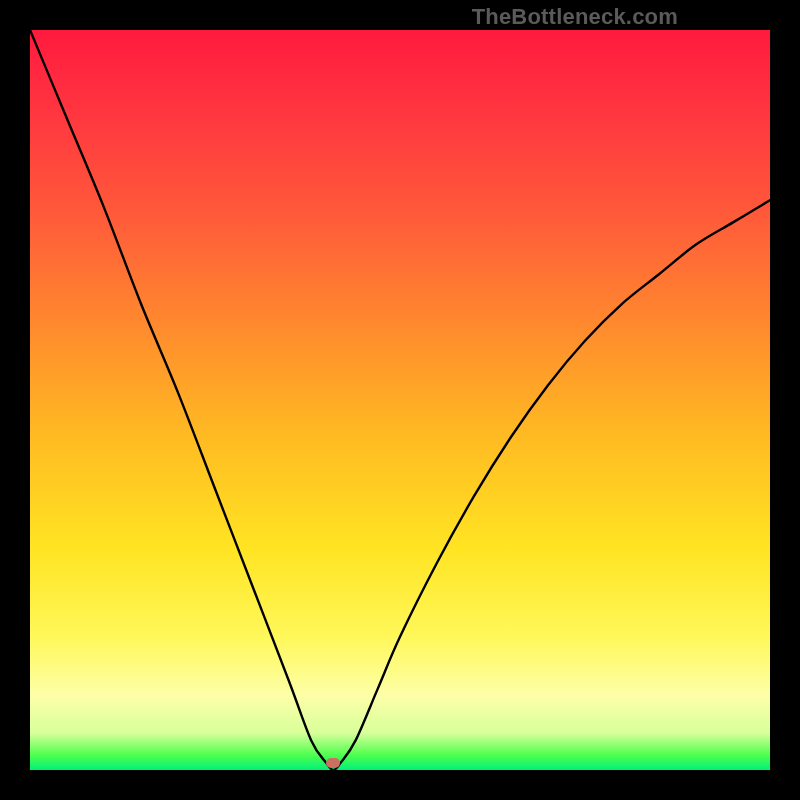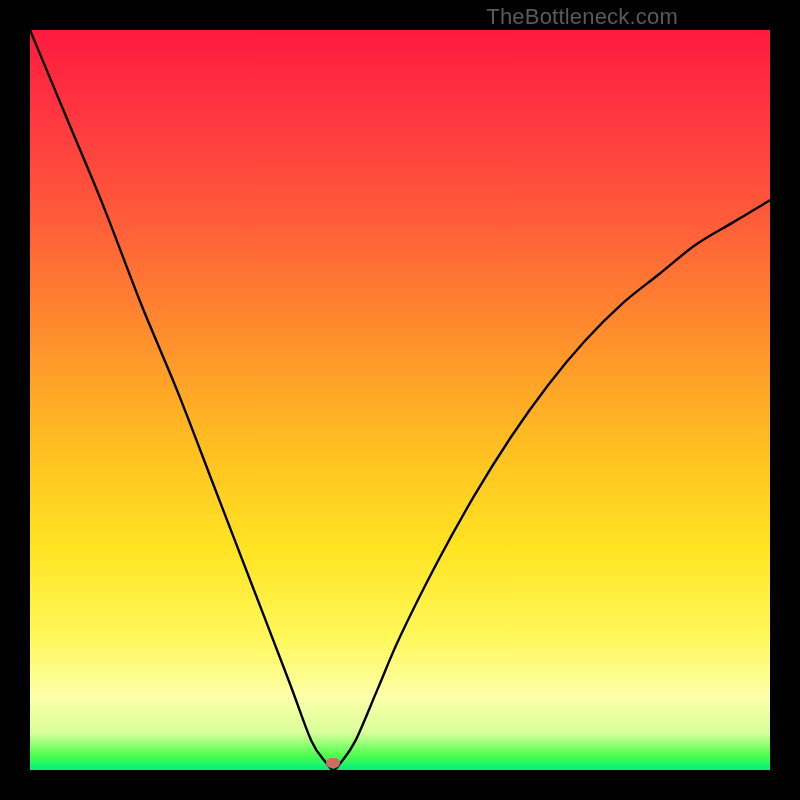--- a/index.html
+++ b/index.html
@@ -11,20 +11,21 @@
     font-family: Arial, Helvetica, sans-serif;
     overflow: hidden;
   }
   .frame {
     position: absolute;
     left: 0;
     top: 0;
     width: 696px;
     height: 800px;
     background: #000;
+    font-weight: bold;
   }
   .plot {
     position: absolute;
     left: 30px;
     top: 30px;
     width: 740px;
     height: 740px;
     background: linear-gradient(
       to bottom,
       #ff1a3e 0%,

